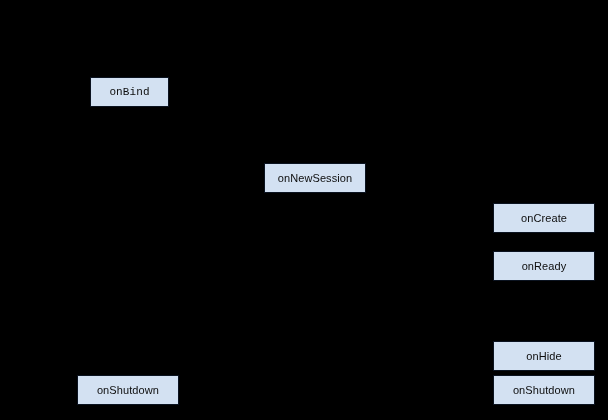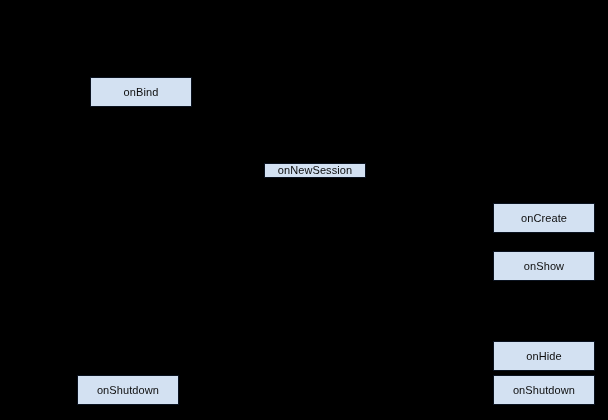--- a/index.html
+++ b/index.html
@@ -43,28 +43,28 @@
 
   <div class="connector" style="left:140px; top:107px; width:1px; height:12px;"></div>
   <div class="connector" style="left:140px; top:149px; width:1px; height:226px;"></div>
   <div class="connector" style="left:140px; top:178px; width:124px; height:1px;"></div>
   <div class="connector" style="left:315px; top:193px; width:1px; height:25px;"></div>
   <div class="connector" style="left:315px; top:218px; width:178px; height:1px;"></div>
   <div class="connector" style="left:544px; top:233px; width:1px; height:18px;"></div>
   <div class="connector" style="left:544px; top:281px; width:1px; height:20px;"></div>
   <div class="connector" style="left:544px; top:331px; width:1px; height:44px;"></div>
 
-  <div class="node-box" style="left:90px; top:77px; width:102px; height:30px;">onBind</div>
+  <div class="node-box" style="left:90px; top:77px; width:79px; height:30px;font-family:Liberation Mono, monospace;">onBind</div>
 
 
-  <div class="node-box" style="left:264px; top:163px; width:102px; height:15px;">onNewSession</div>
+  <div class="node-box" style="left:264px; top:163px; width:102px; height:30px;">onNewSession</div>
 
   <div class="node-box" style="left:493px; top:203px; width:102px; height:30px;">onCreate</div>
 
-  <div class="node-box" style="left:493px; top:251px; width:102px; height:30px;">onShow</div>
+  <div class="node-box" style="left:493px; top:251px; width:102px; height:30px;">onReady</div>
 
   <div class="node-box" style="left:493px; top:301px; width:102px; height:30px;margin-top:40px;">onHide</div>
 
   <div class="node-box" style="left:77px; top:375px; width:102px; height:30px;">onShutdown</div>
 
   <div class="node-box" style="left:493px; top:375px; width:102px; height:30px;">onShutdown</div>
 
 </div>
 
 </body></html>

